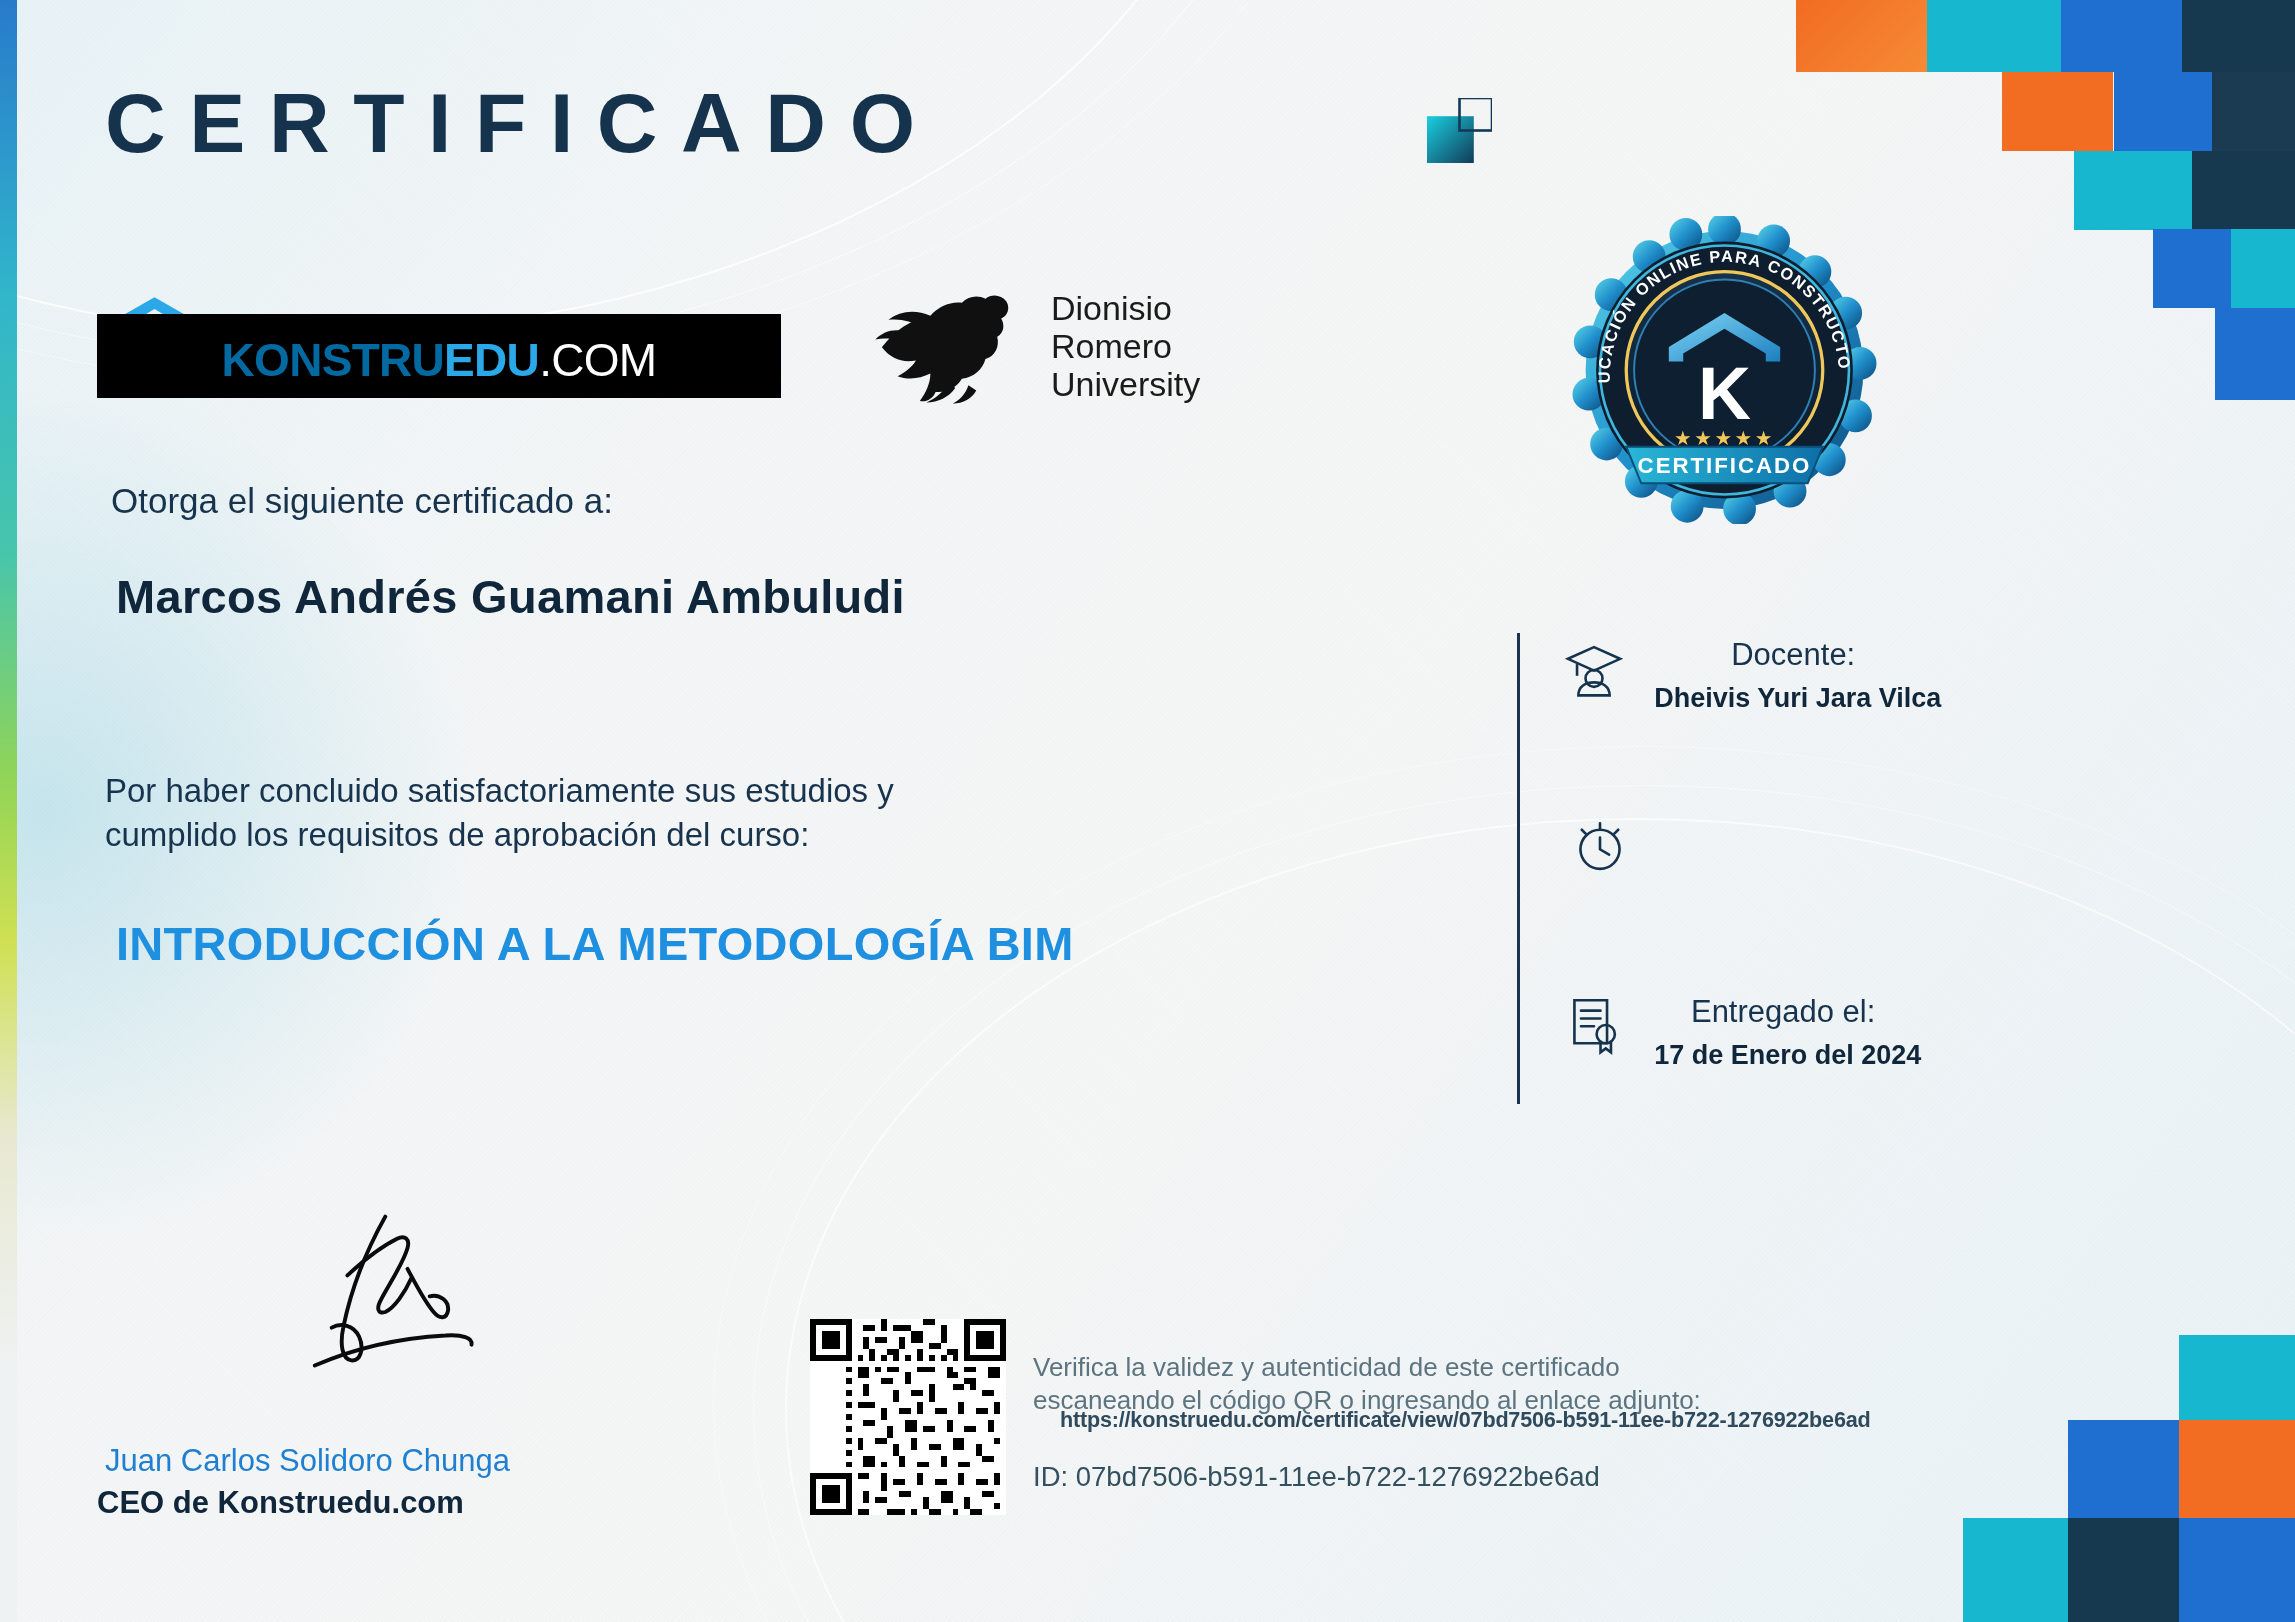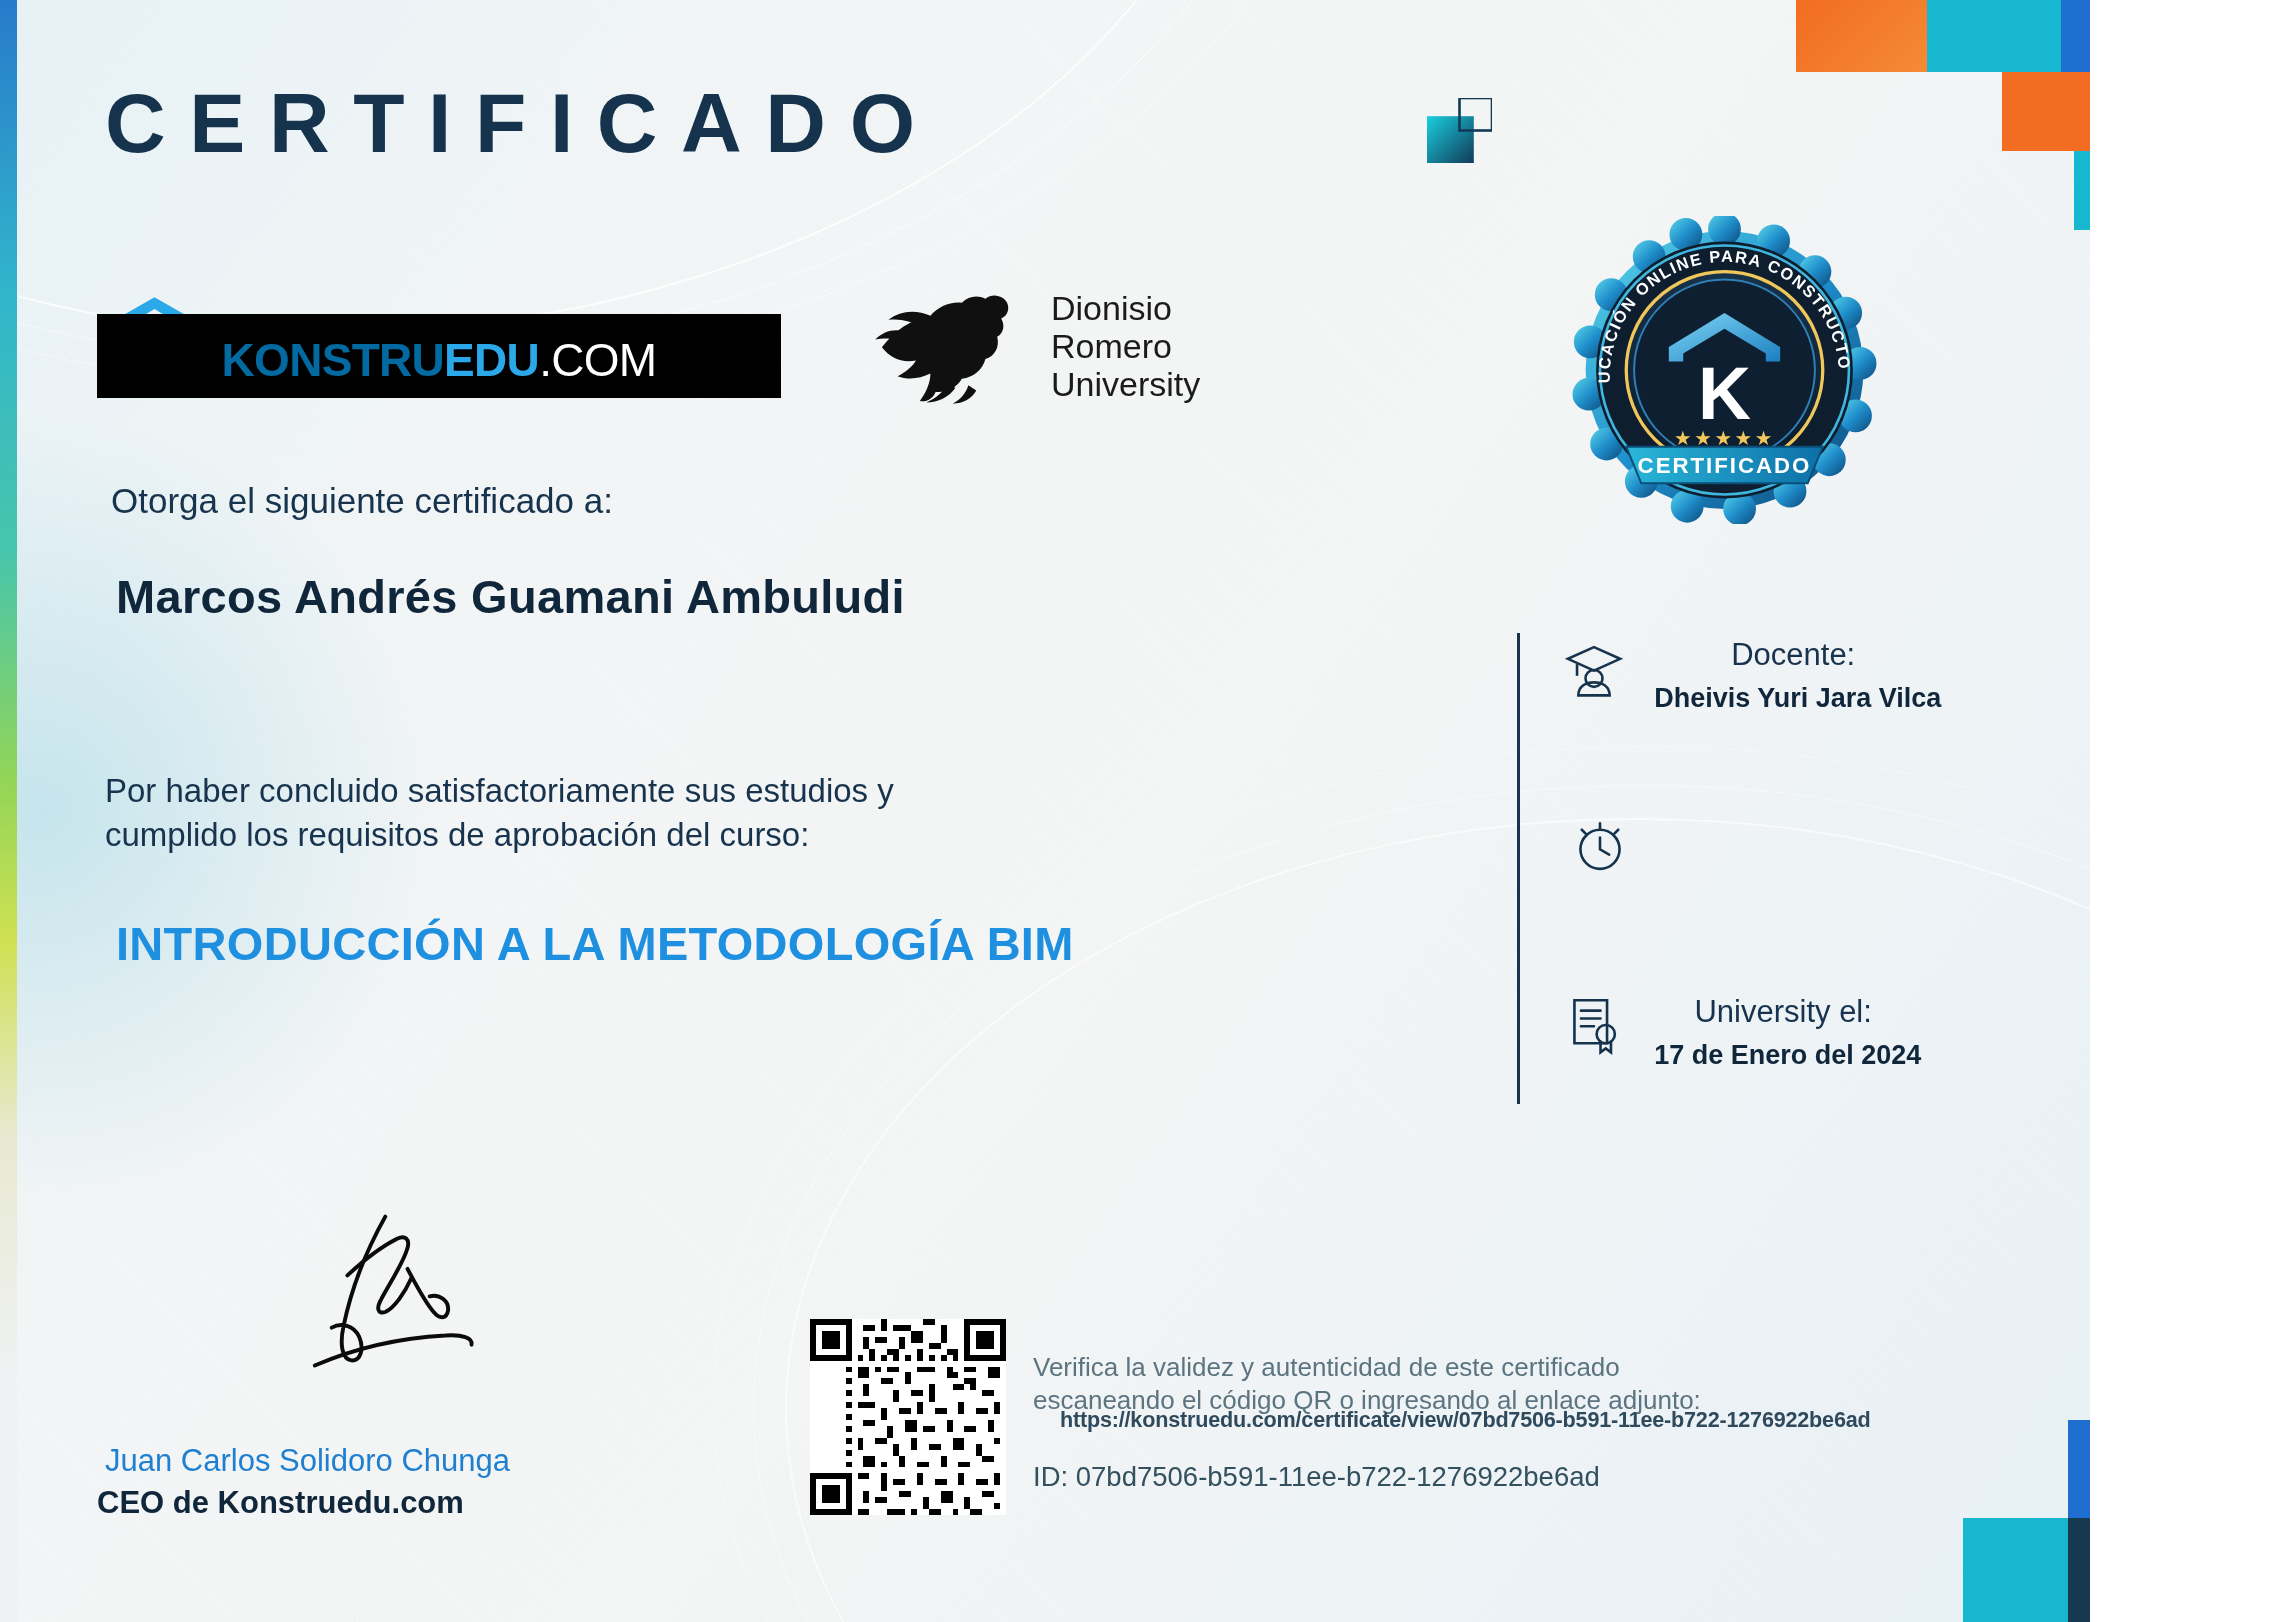--- a/index.html
+++ b/index.html
@@ -8,21 +8,21 @@
     background: #ffffff;
   }
   body {
     width: 2295px;
     height: 1623px;
     font-family: "Liberation Sans", sans-serif;
     overflow: hidden;
   }
   .certificate {
     position: relative;
-    width: 2090px;
+    width: 2295px;
     height: 1623px;
     background:
       radial-gradient(circle at 2% 50%, rgba(120,200,220,0.35) 0%, rgba(120,200,220,0.0) 18%),
       linear-gradient(125deg, #e8f3f7 0%, #f3f6f7 25%, #f5f6f6 55%, #eef4f7 80%, #e9f2f6 100%);
     overflow: hidden;
   }
   
   .paper-texture {
     position: absolute;
     inset: 0;
@@ -411,21 +411,21 @@
   </div>
 
   <div class="info-block blk-entregado">
     <svg class="info-icon" viewBox="0 0 92 92">
       <path d="M16 8 L66 8 L66 74 L16 74 Z" fill="none" stroke="#16334d" stroke-width="4"></path>
       <path d="M26 24 L56 24 M26 36 L56 36 M26 48 L46 48" stroke="#16334d" stroke-width="4" stroke-linecap="round"></path>
       <circle cx="64" cy="60" r="14" fill="none" stroke="#16334d" stroke-width="4"></circle>
       <path d="M56 70 L56 88 L64 82 L72 88 L72 70" fill="none" stroke="#16334d" stroke-width="4"></path>
     </svg>
     <div>
-      <div class="info-label">University el:</div>
+      <div class="info-label">Entregado el:</div>
       <div class="info-value">17 de Enero del 2024</div>
     </div>
   </div>
 
   <svg class="signature-svg" viewBox="0 0 400 300">
     <g fill="none" stroke="#0b0b0b" stroke-width="6" stroke-linecap="round" stroke-linejoin="round">
       <path d="M228 30 C200 80 176 140 164 198 C158 226 162 248 176 250 C190 252 196 232 188 214 C180 196 160 192 146 200"></path>
       <path d="M170 120 C196 96 222 76 246 64 C258 58 266 64 262 78 C256 100 236 130 222 156 C214 170 216 180 228 176 C242 170 258 146 268 124"></path>
       <path d="M262 110 C276 136 288 160 302 176 C312 188 322 186 324 174 C326 160 312 148 296 152"></path>
       <path d="M120 258 C180 232 246 216 320 212 C346 210 362 216 360 226"></path>

